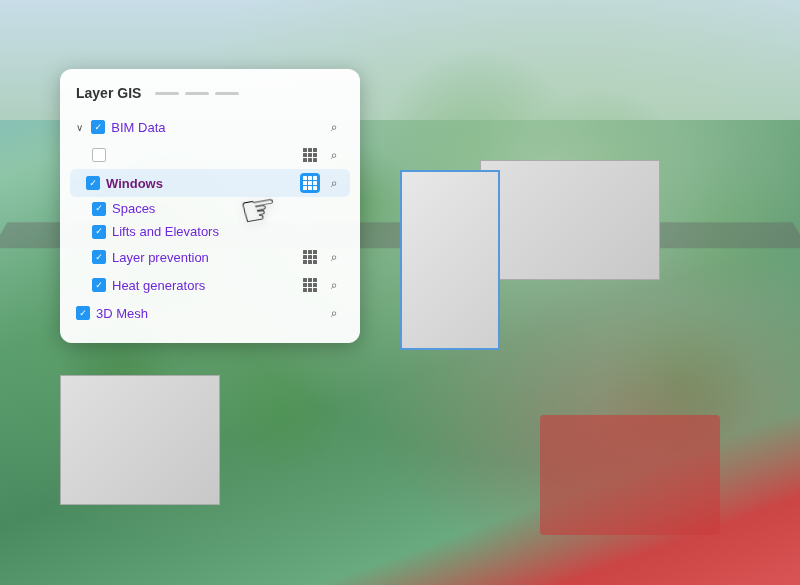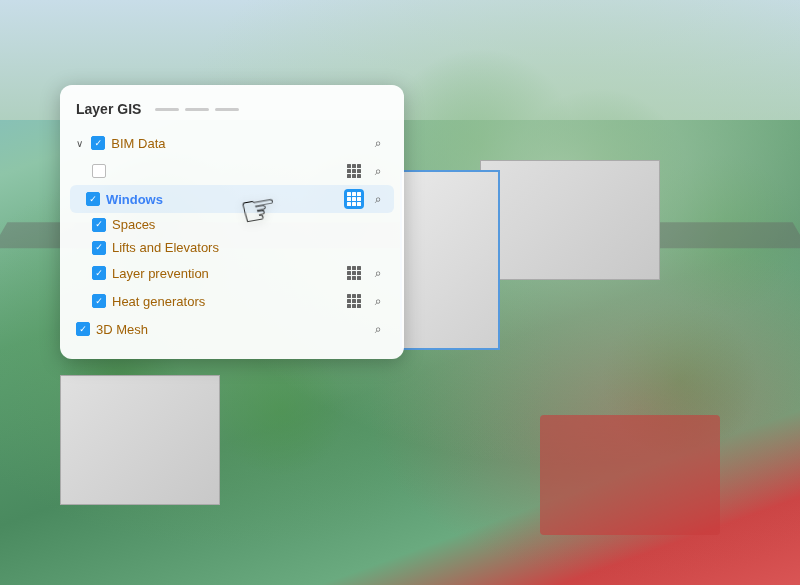--- a/index.html
+++ b/index.html
@@ -105,23 +105,23 @@
       left: 0;
       right: 0;
       height: 30px;
       background: rgba(100,100,100,0.4);
       transform: perspective(400px) rotateX(30deg);
     }
 
     
     .panel {
       position: absolute;
-      top: 85px;
+      top: 69px;
       left: 60px;
-      width: 344px;
+      width: 300px;
       background: rgba(255, 255, 255, 0.95);
       border-radius: 12px;
       padding: 16px;
       box-shadow: 0 4px 20px rgba(0,0,0,0.25);
     }
 
     .panel-header {
       display: flex;
       align-items: center;
       margin-bottom: 12px;
@@ -171,21 +171,21 @@
       font-weight: 500;
     }
 
     .layer-item.child {
       padding-left: 16px;
       font-size: 13px;
     }
 
     .layer-item.highlighted .layer-label {
       font-weight: 700;
-      color: #3b82f6;
+      color: #701a75;
     }
 
     .chevron {
       font-size: 10px;
       color: #555;
       margin-right: 2px;
     }
 
     .checkbox {
       width: 14px;
@@ -205,21 +205,21 @@
     }
 
     .checkbox-check {
       color: white;
       font-size: 9px;
       line-height: 1;
     }
 
     .layer-label {
       font-size: 13px;
-      color: #a16207;
+      color: #6d28d9;
       flex: 1;
     }
 
     .layer-icons {
       display: flex;
       gap: 4px;
       align-items: center;
       margin-left: auto;
     }
 

